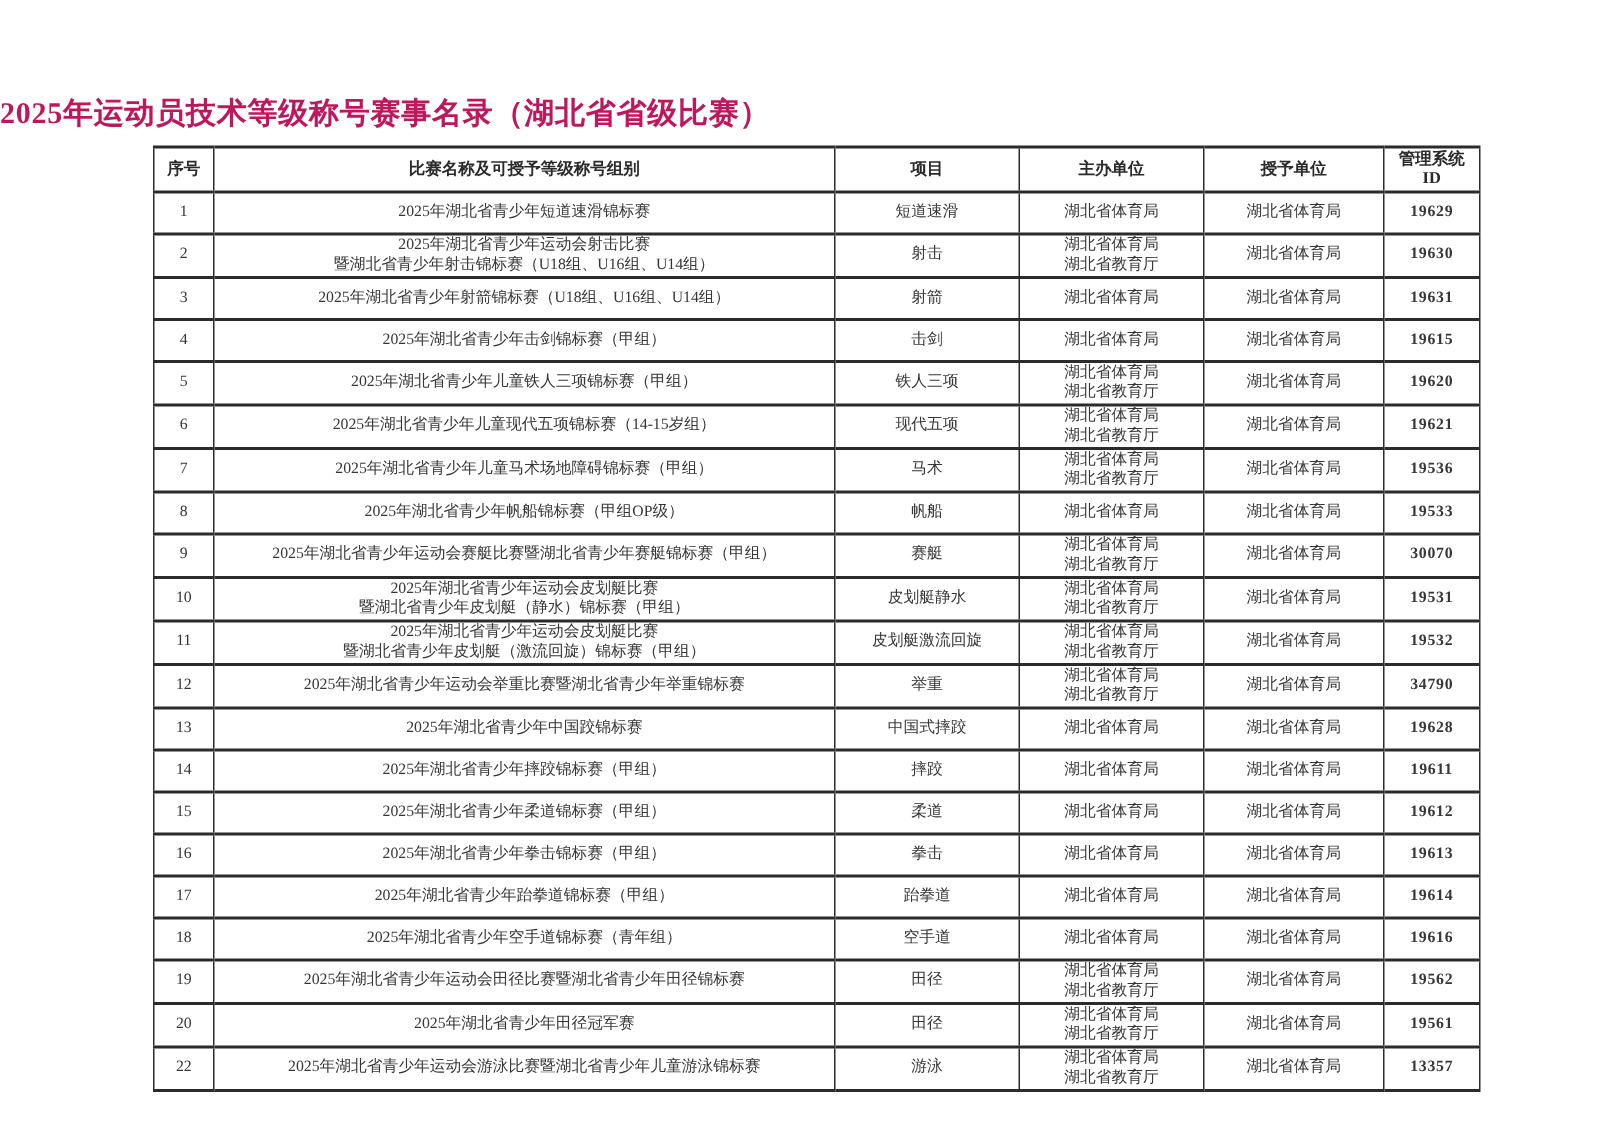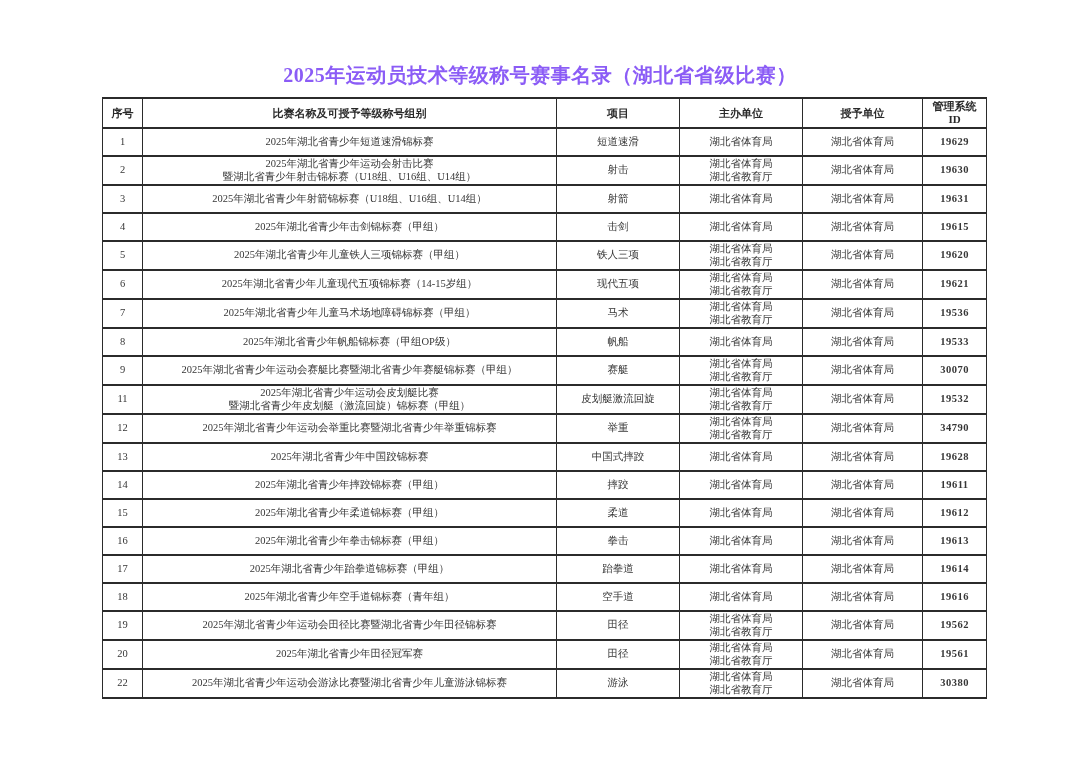--- a/index.html
+++ b/index.html
@@ -15,24 +15,24 @@
     width: 1080px;
     height: 763px;
     background: #ffffff;
     overflow: hidden;
   }
   .doc-title {
     position: absolute;
     top: 62px;
     left: 0;
     width: 100%;
-    text-align: center;
+    text-align: left;
     font-size: 20px;
     font-weight: bold;
-    color: #8b5cf6;
+    color: #be185d;
     letter-spacing: 0.5px;
     margin: 0;
   }
   table.events {
     position: absolute;
     left: 102px;
     top: 97px;
     width: 884px;
     border-collapse: collapse;
     table-layout: fixed;
@@ -166,20 +166,30 @@
         <tr>
       <td class="col-no">9</td>
       <td class="col-name">2025年湖北省青少年运动会赛艇比赛暨湖北省青少年赛艇锦标赛（甲组）</td>
       <td class="col-sport">赛艇</td>
       <td class="col-organizer">湖北省体育局
 湖北省教育厅</td>
       <td class="col-granter">湖北省体育局</td>
       <td class="col-id">30070</td>
     </tr>
         <tr>
+      <td class="col-no">10</td>
+      <td class="col-name">2025年湖北省青少年运动会皮划艇比赛
+暨湖北省青少年皮划艇（静水）锦标赛（甲组）</td>
+      <td class="col-sport">皮划艇静水</td>
+      <td class="col-organizer">湖北省体育局
+湖北省教育厅</td>
+      <td class="col-granter">湖北省体育局</td>
+      <td class="col-id">19531</td>
+    </tr>
+        <tr>
       <td class="col-no">11</td>
       <td class="col-name">2025年湖北省青少年运动会皮划艇比赛
 暨湖北省青少年皮划艇（激流回旋）锦标赛（甲组）</td>
       <td class="col-sport">皮划艇激流回旋</td>
       <td class="col-organizer">湖北省体育局
 湖北省教育厅</td>
       <td class="col-granter">湖北省体育局</td>
       <td class="col-id">19532</td>
     </tr>
         <tr>
@@ -257,18 +267,18 @@
       <td class="col-granter">湖北省体育局</td>
       <td class="col-id">19561</td>
     </tr>
         <tr>
       <td class="col-no">22</td>
       <td class="col-name">2025年湖北省青少年运动会游泳比赛暨湖北省青少年儿童游泳锦标赛</td>
       <td class="col-sport">游泳</td>
       <td class="col-organizer">湖北省体育局
 湖北省教育厅</td>
       <td class="col-granter">湖北省体育局</td>
-      <td class="col-id">30380</td>
+      <td class="col-id">13357</td>
     </tr>
       </tbody>
   </table>
 
 </div>
 
 </body></html>

